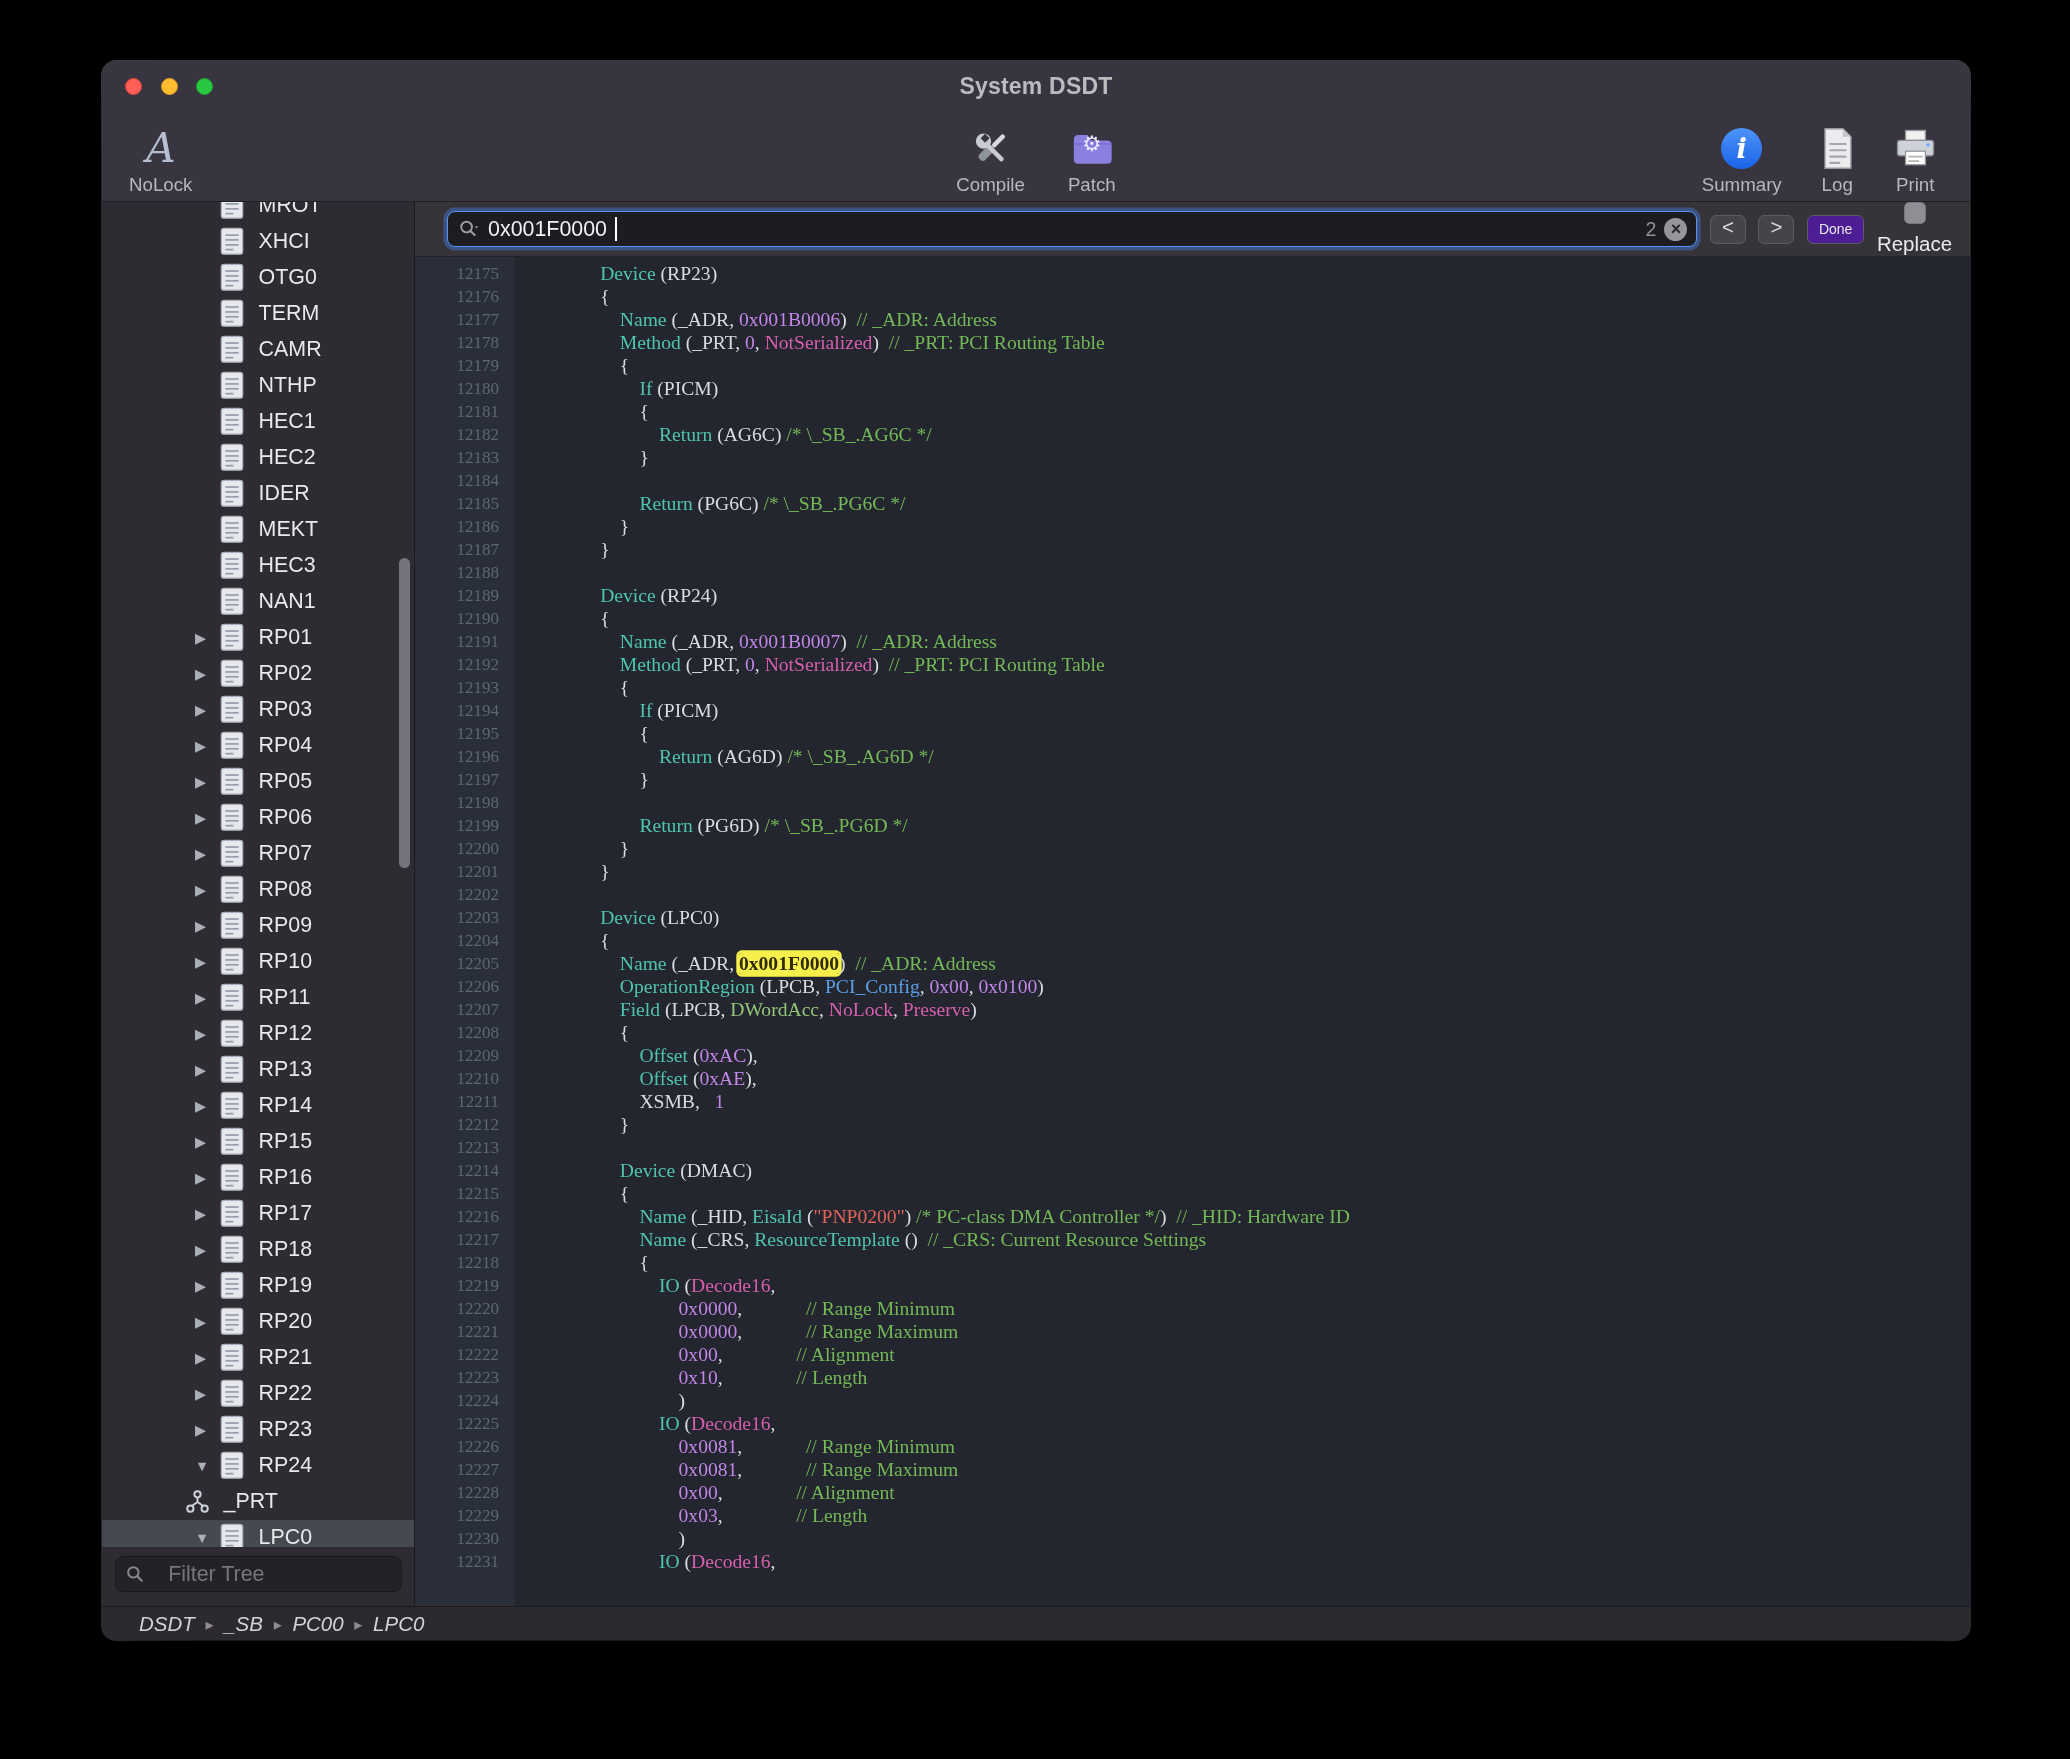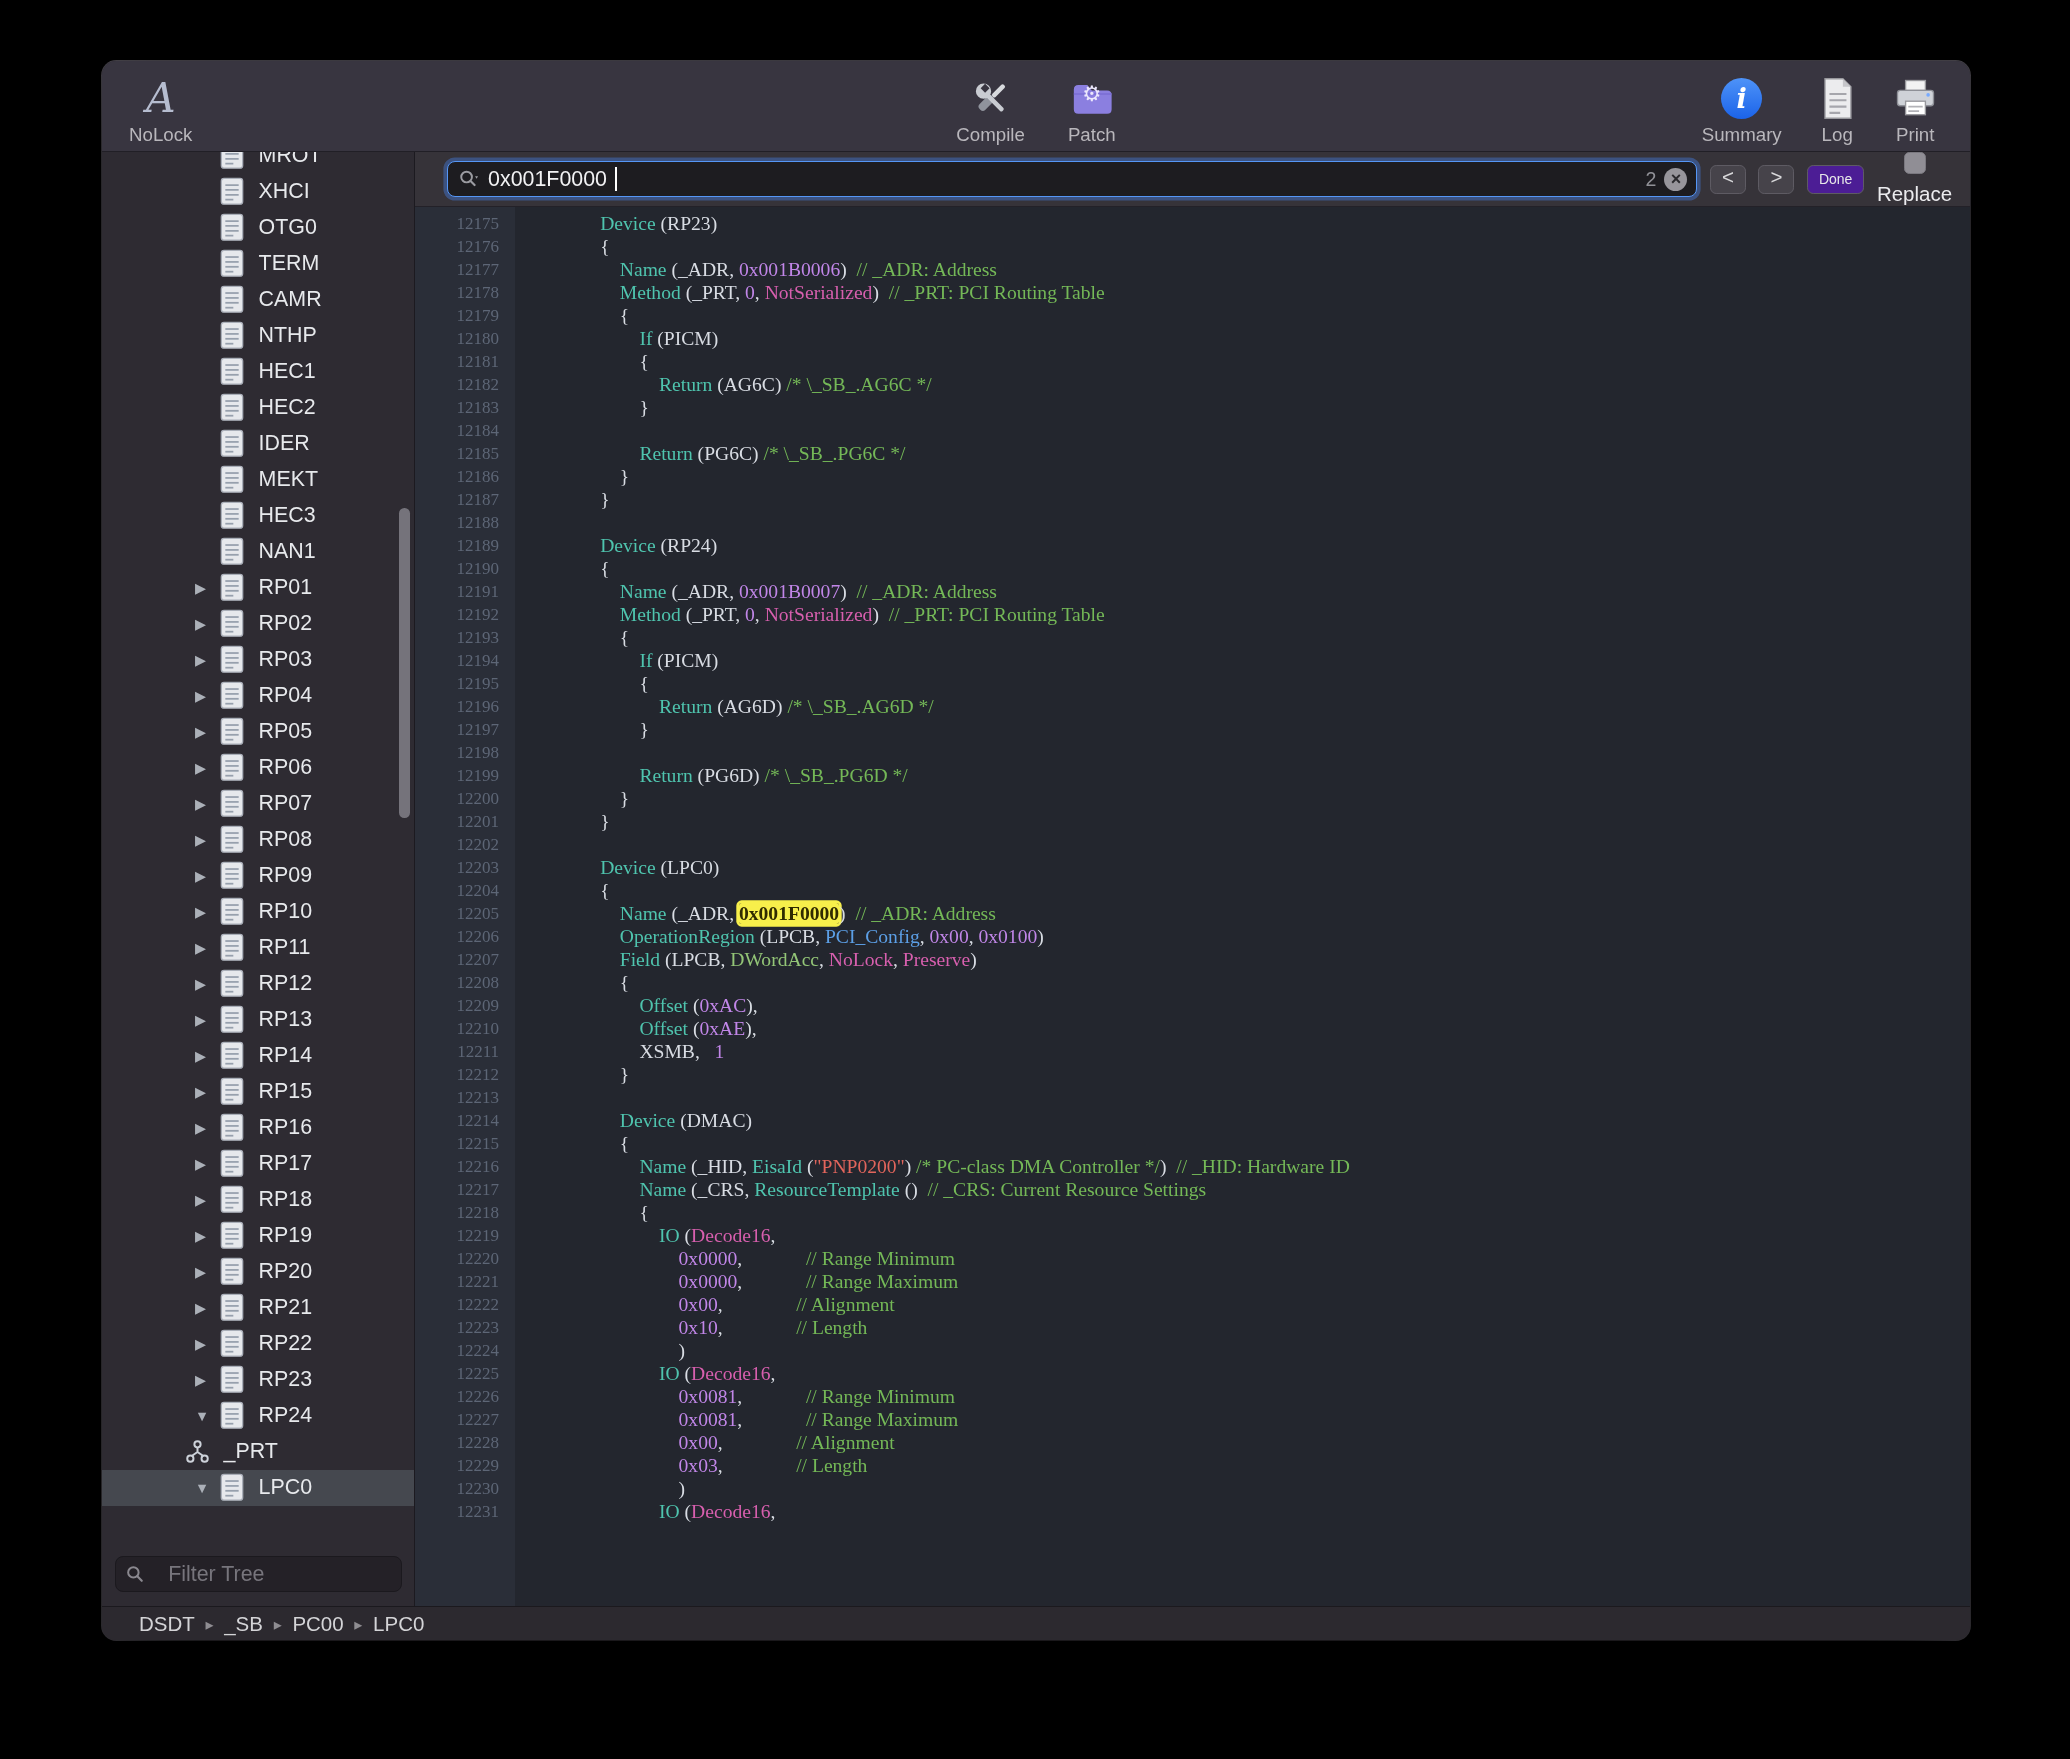--- a/index.html
+++ b/index.html
@@ -91,30 +91,38 @@
   .tk-m { color:#d75fae; }
   .tk-c { color:#74b857; }
   .tk-s { color:#e2655c; }
   .tk-b { color:#5c9fe6; }
   .tk-g { color:#93c577; }
   .tk-h { color:#2f2a00; background:#f7ef4b; box-shadow:0 0 0 2.7px #f7ef4b; border-radius:2.7px; font-weight:700; }
 
   
   .statusbar { height:34px; flex:none; background:#2c292f; border-top:0.9px solid #1b191e;
     display:flex; align-items:center; gap:10.7px; padding-left:37px; }
-  .crumb { color:#d4d4d7; font-size:20.5px; }
+  .crumb { color:#d4d4d7; font-size:20.5px;font-style:italic; }
   .crumb-sep { color:#8f8d92; font-size:16px; padding-top:1.8px; }
 
   svg { display:block; }
 </style>
 </head>
 <body>
 
 <div class="window">
 
+  <div class="titlebar">
+    <div class="lights">
+      <span class="light red"></span>
+      <span class="light yellow"></span>
+      <span class="light green"></span>
+    </div>
+    <div class="win-title">System DSDT</div>
+  </div>
 
   <div class="toolbar">
     <div class="tb-item">
       <div class="tb-icon fonts-icon">A</div>
       <div class="tb-label">NoLock</div>
     </div>
 
     <div class="tb-center">
       <div class="tb-item">
         <div class="tb-icon">

